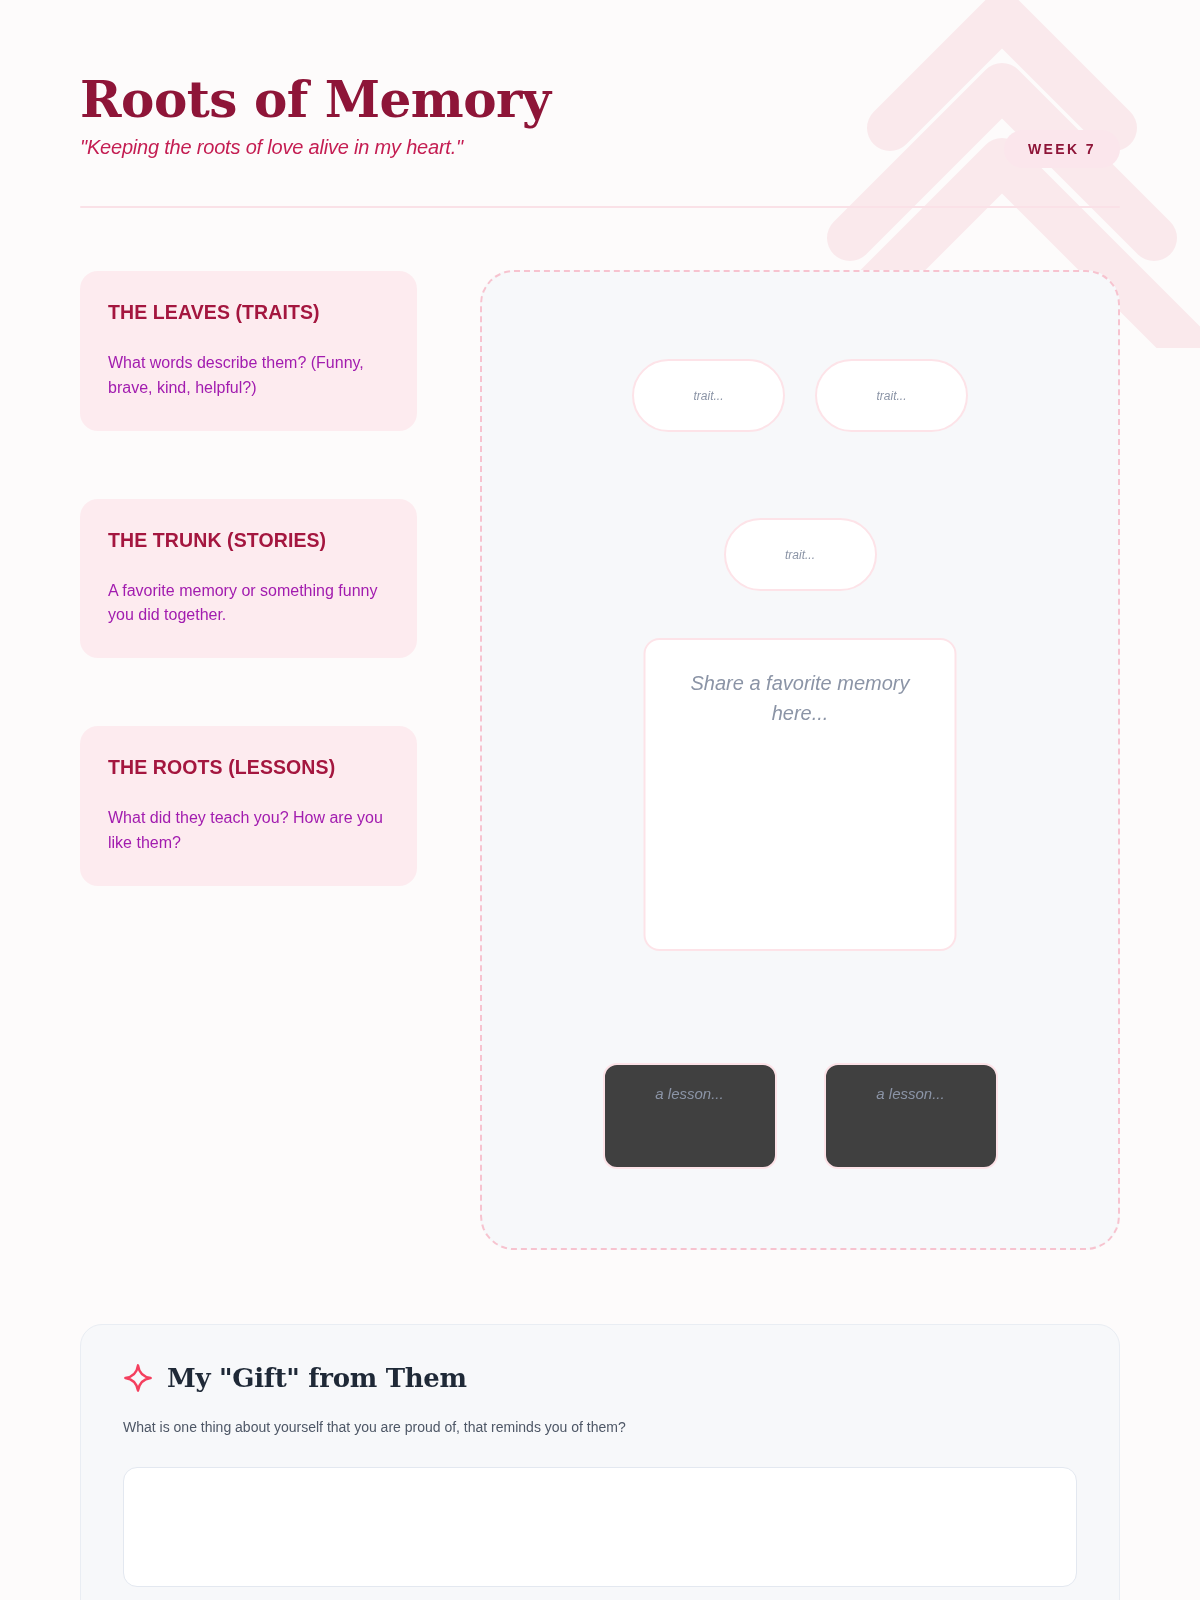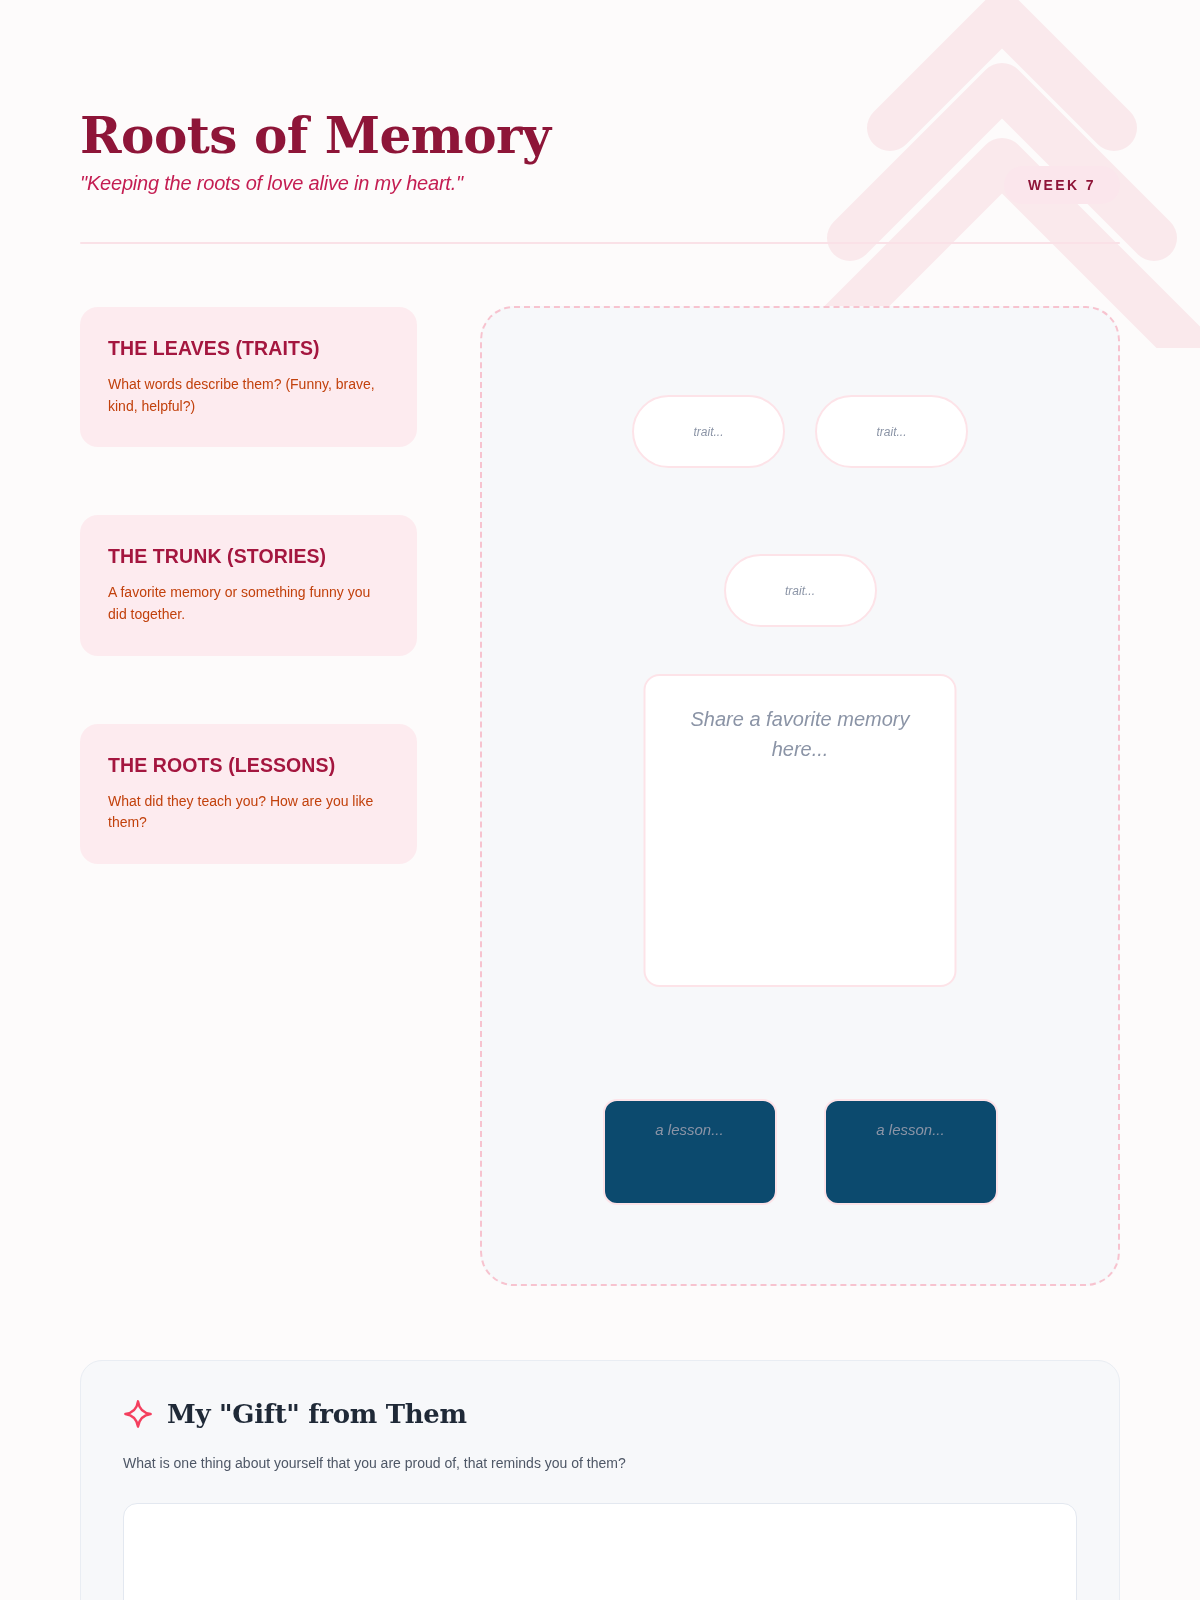--- a/index.html
+++ b/index.html
@@ -30,21 +30,21 @@
   
   .page {
     position: relative;
     z-index: 2;
     padding: 0 80px;
   }
 
   
   .header {
     position: relative;
-    padding-top: 108px;
+    padding-top: 72px;
   }
   .header-row {
     display: flex;
     align-items: flex-start;
     justify-content: space-between;
   }
   .title-block { max-width: 760px; }
 
   .page-title {
     font-family: "DejaVu Serif", "Liberation Serif", serif;
@@ -105,24 +105,24 @@
     border-radius: 18px;
     padding: 30px 26px 30px 28px;
   }
   .prompt-title {
     font-size: 19.5px;
     font-weight: 700;
     color: #a4163f;
     letter-spacing: 0.1px;
   }
   .prompt-text {
-    margin-top: 14px;
-    font-size: 14px;
+    margin-top: 27px;
+    font-size: 16px;
     line-height: 1.55;
-    color: #c2410c;
+    color: #a21caf;
   }
 
   
   .tree-panel {
     position: relative;
     flex: 1 1 auto;
     height: 980px;
     background: #f7f8fa;
     border: 2px dashed #f7c3cf;
     border-radius: 34px;
@@ -184,21 +184,21 @@
     bottom: 79px;
     left: 0;
     right: 0;
     display: flex;
     justify-content: center;
     gap: 47px;
   }
   .root-box {
     width: 174px;
     height: 106px;
-    background: #0c4a6e;
+    background: #404040;
     border: 2px solid #fde3e8;
     border-radius: 14px;
     padding-top: 20px;
     text-align: center;
     font-size: 15px;
     font-style: italic;
     color: #8b94a6;
   }
 
   

